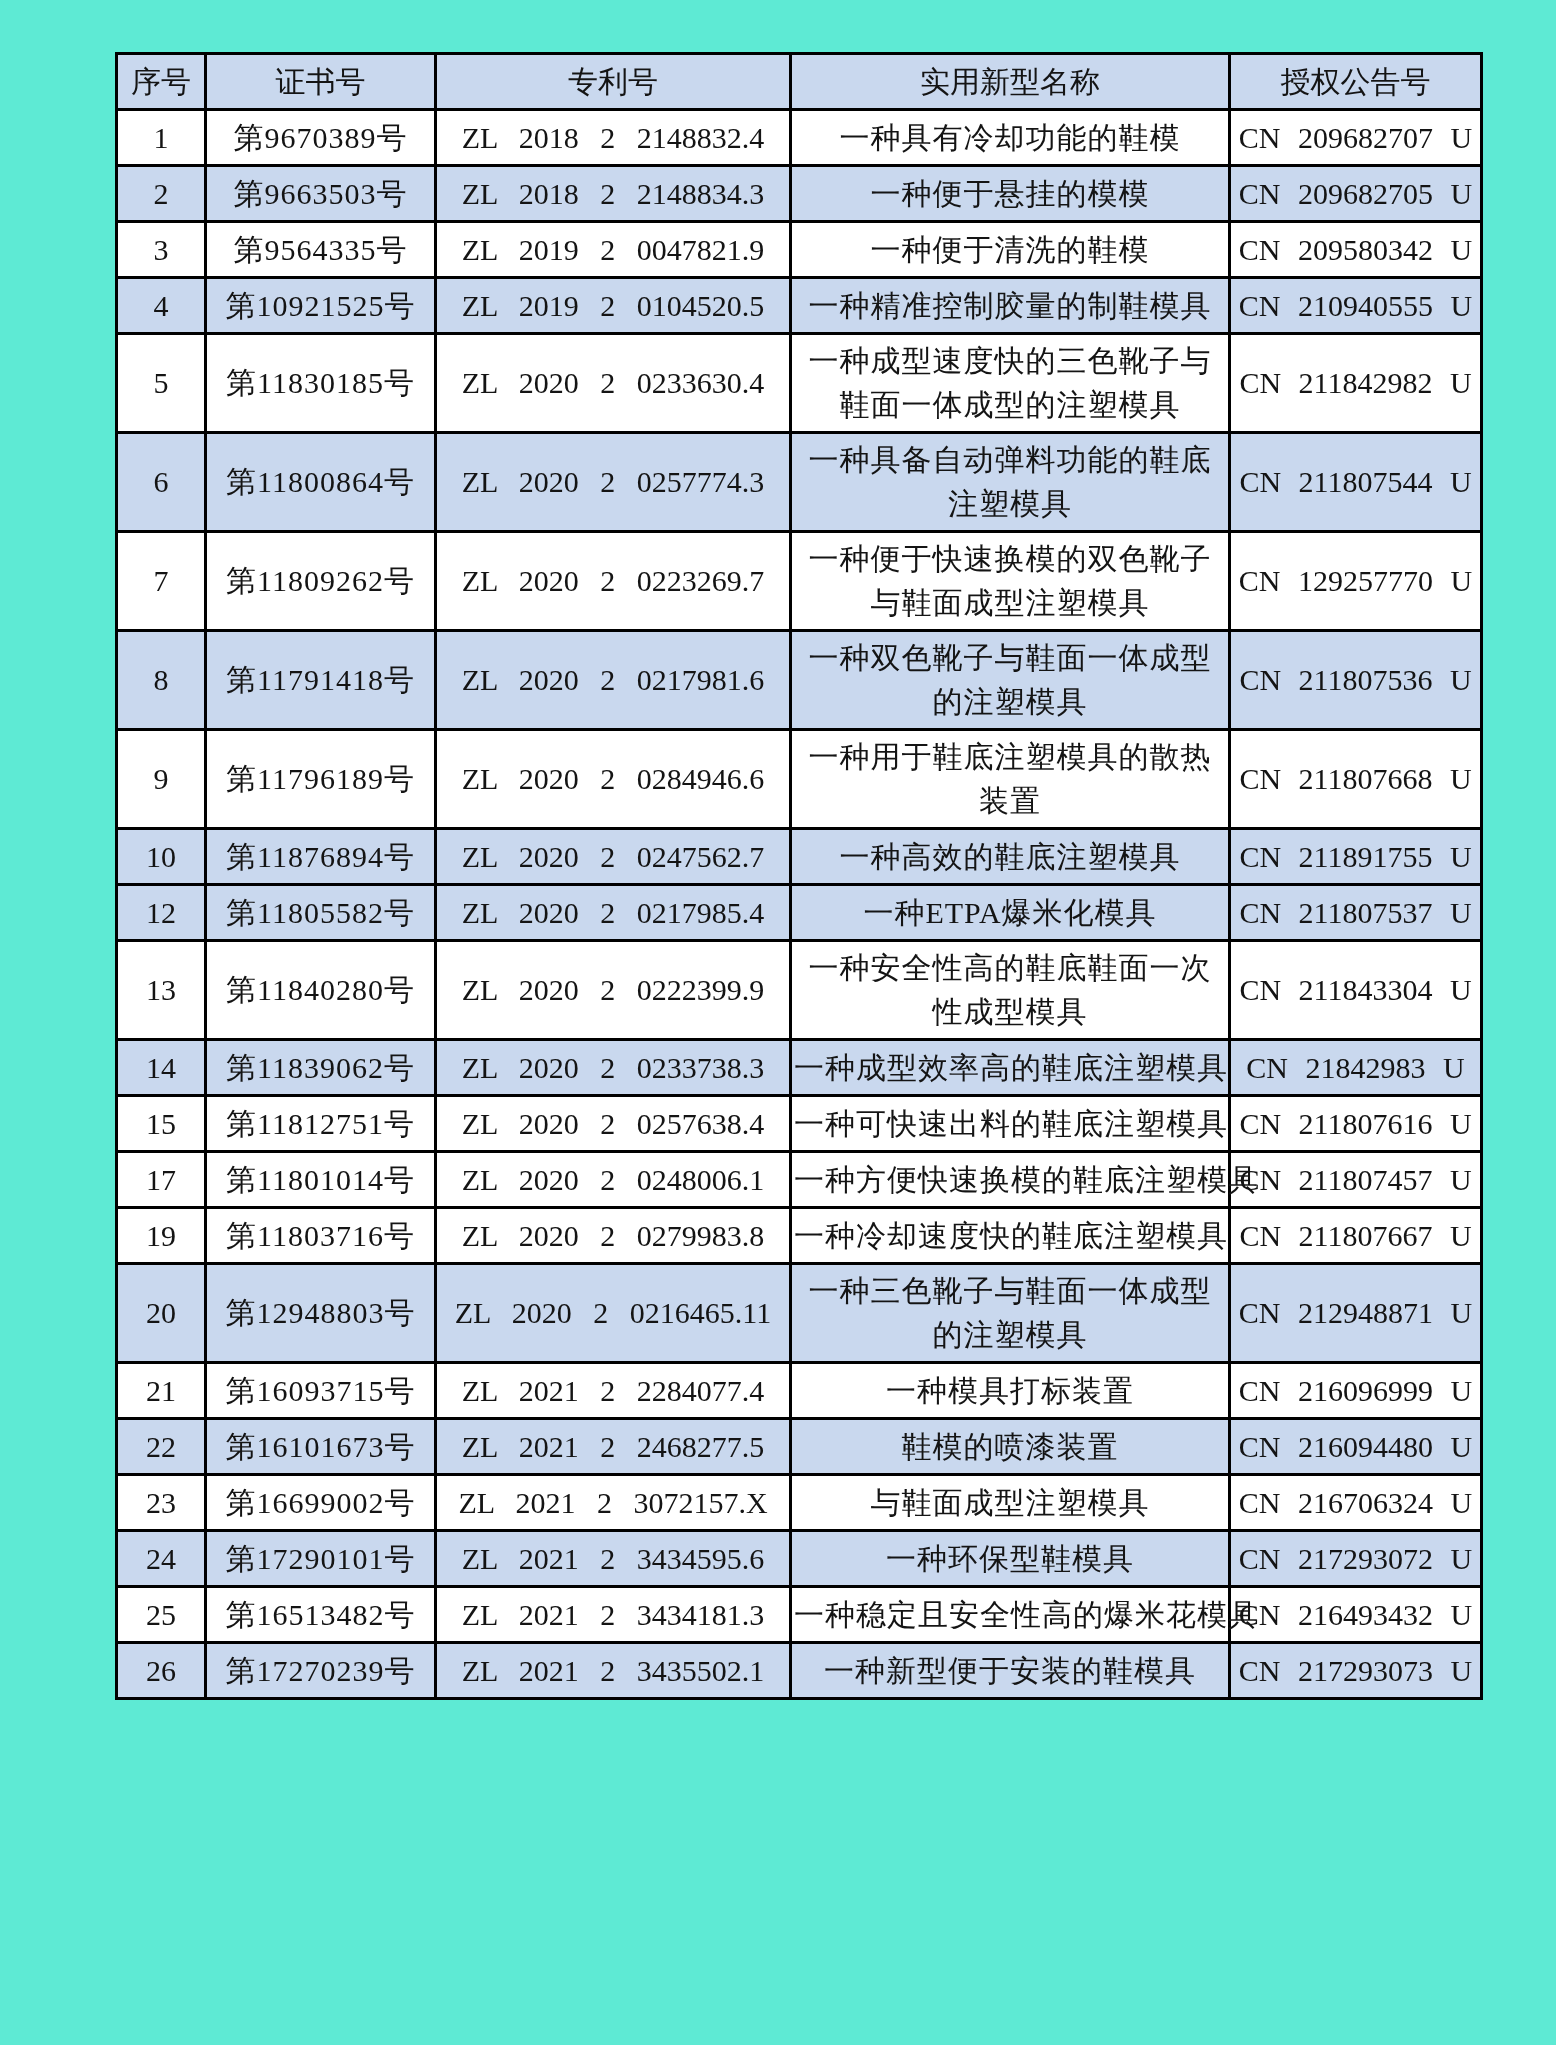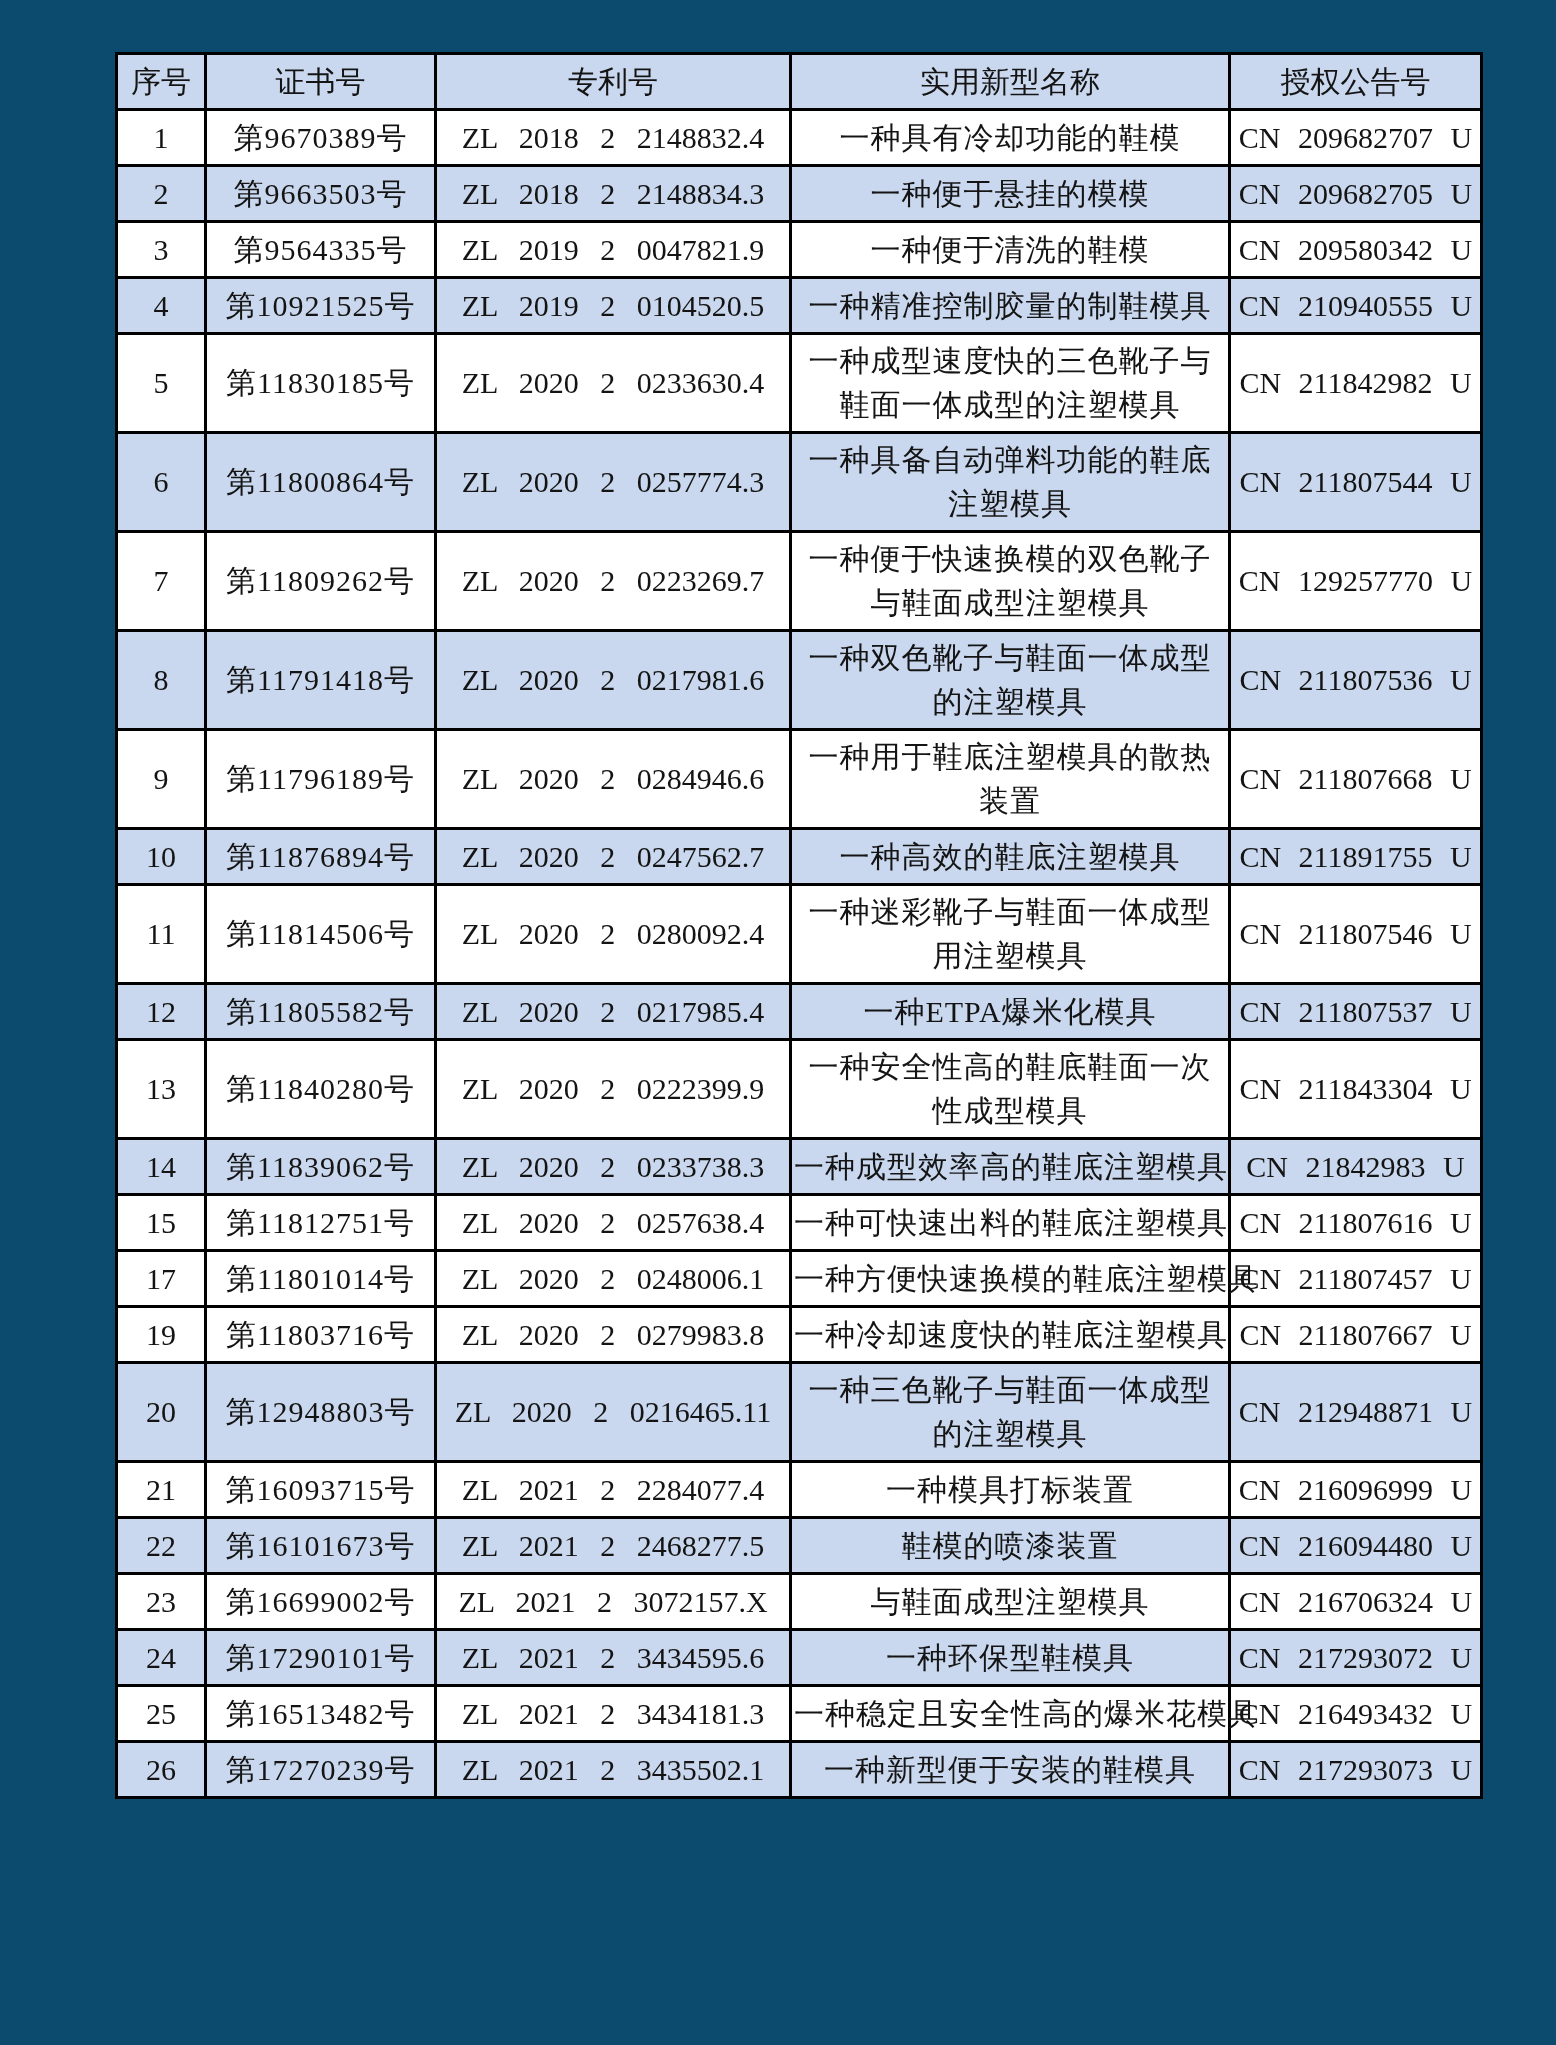--- a/index.html
+++ b/index.html
@@ -10,21 +10,21 @@
   }
   html,body{margin:0;padding:0;}
   body{
     width:1556px;height:2045px;
     background:#ffffff;
     font-family:"Liberation Serif","DejaVu Serif",serif;
     color:var(--text-col);
     position:relative;
   }
   .page{
-    position:absolute;left:0;top:0;width:1556px;height:2045px;background:#0c4a6e;
+    position:absolute;left:0;top:0;width:1556px;height:2045px;background:#5eead4;
   }
   table.patents{
     position:absolute;
     left:115px;top:52px;
     width:1365px;
     border-collapse:collapse;
     table-layout:fixed;
   }
   table.patents th, table.patents td{
     border:3px solid var(--border-col);
@@ -149,28 +149,20 @@
   </tr>
 
   <tr class="alt">
     <td class="c-serial">10</td>
     <td class="c-cert">第11876894号</td>
     <td class="c-patent">ZL 2020 2 0247562.7</td>
     <td class="c-name">一种高效的鞋底注塑模具</td>
     <td class="c-pub">CN 211891755 U</td>
   </tr>
 
-  <tr>
-    <td class="c-serial">11</td>
-    <td class="c-cert">第11814506号</td>
-    <td class="c-patent">ZL 2020 2 0280092.4</td>
-    <td class="c-name">一种迷彩靴子与鞋面一体成型
-用注塑模具</td>
-    <td class="c-pub">CN 211807546 U</td>
-  </tr>
 
   <tr class="alt">
     <td class="c-serial">12</td>
     <td class="c-cert">第11805582号</td>
     <td class="c-patent">ZL 2020 2 0217985.4</td>
     <td class="c-name">一种ETPA爆米化模具</td>
     <td class="c-pub">CN 211807537 U</td>
   </tr>
 
   <tr>

